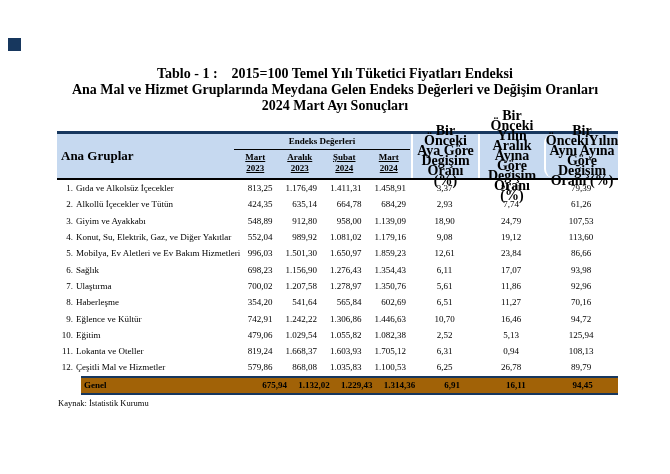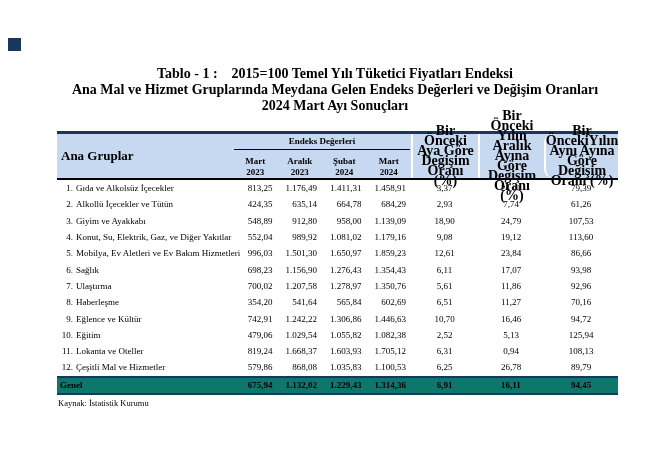--- a/index.html
+++ b/index.html
@@ -15,34 +15,34 @@
   .header-band{
     display:flex;background:#c6d9f0;height:44px;
     border-top:3px solid #17375e;border-bottom:2px solid #000;
     box-sizing:content-box;
   }
   .h-label{width:176px;display:flex;align-items:center;padding-left:4px;box-sizing:border-box;
     font-weight:bold;font-size:13px;}
   .h-months{width:178px;display:flex;flex-direction:column;padding-top:2px;box-sizing:border-box;}
   .h-group{text-align:center;font-weight:bold;font-size:9px;line-height:11px;
     border-bottom:1.5px solid #000;padding-bottom:2px;margin:0 1px 2px 1px;}
-  .h-month-row{display:flex;flex:1;align-items:flex-end;}
+  .h-month-row{display:flex;flex:1;align-items:flex-start;text-decoration:underline;}
   .h-month{width:44.5px;text-align:center;font-weight:bold;font-size:9px;line-height:11px;white-space:pre-line;}
   .h-ratio{border-left:2px solid #ffffff;display:flex;align-items:center;justify-content:center;
     text-align:center;font-weight:bold;font-size:14px;line-height:10px;white-space:pre-line;
     box-sizing:border-box;padding:1px 1px;}
   .h-r0{width:67px;} .h-r1{width:66px;} .h-r2{width:74px;border-radius:9px;}
   .row{display:flex;height:16.3px;align-items:center;font-size:9px;}
   .c-label{width:176px;padding-left:3px;box-sizing:border-box;white-space:nowrap;}
   .num{display:inline-block;width:13px;text-align:right;margin-right:3px;}
   .c-month{width:44.5px;text-align:right;padding-right:5px;box-sizing:border-box;}
   .c-ratio{text-align:center;box-sizing:border-box;}
   .c-r0{width:67px;} .c-r1{width:66px;} .c-r2{width:74px;}
-  .total-row{background:#0f766e;font-weight:bold;height:15px;
-    border-top:2px solid #17375e;border-bottom:2px solid #17375e;}
+  .total-row{background:#a16207;font-weight:bold;height:15px;
+    border-top:2px solid #17375e;border-bottom:2px solid #17375e;margin-left:24px;}
   .source-note{font-size:8.5px;margin-top:3px;padding-left:1px;}
 </style>
 </head>
 <body>
 
 <div class="corner-mark"></div>
 
 <div class="title-block">
   <div class="title-line">Tablo - 1 :    2015=100 Temel Yılı Tüketici Fiyatları Endeksi</div>
   <div class="title-line">Ana Mal ve Hizmet Gruplarında Meydana Gelen Endeks Değerleri ve Değişim Oranları</div>

